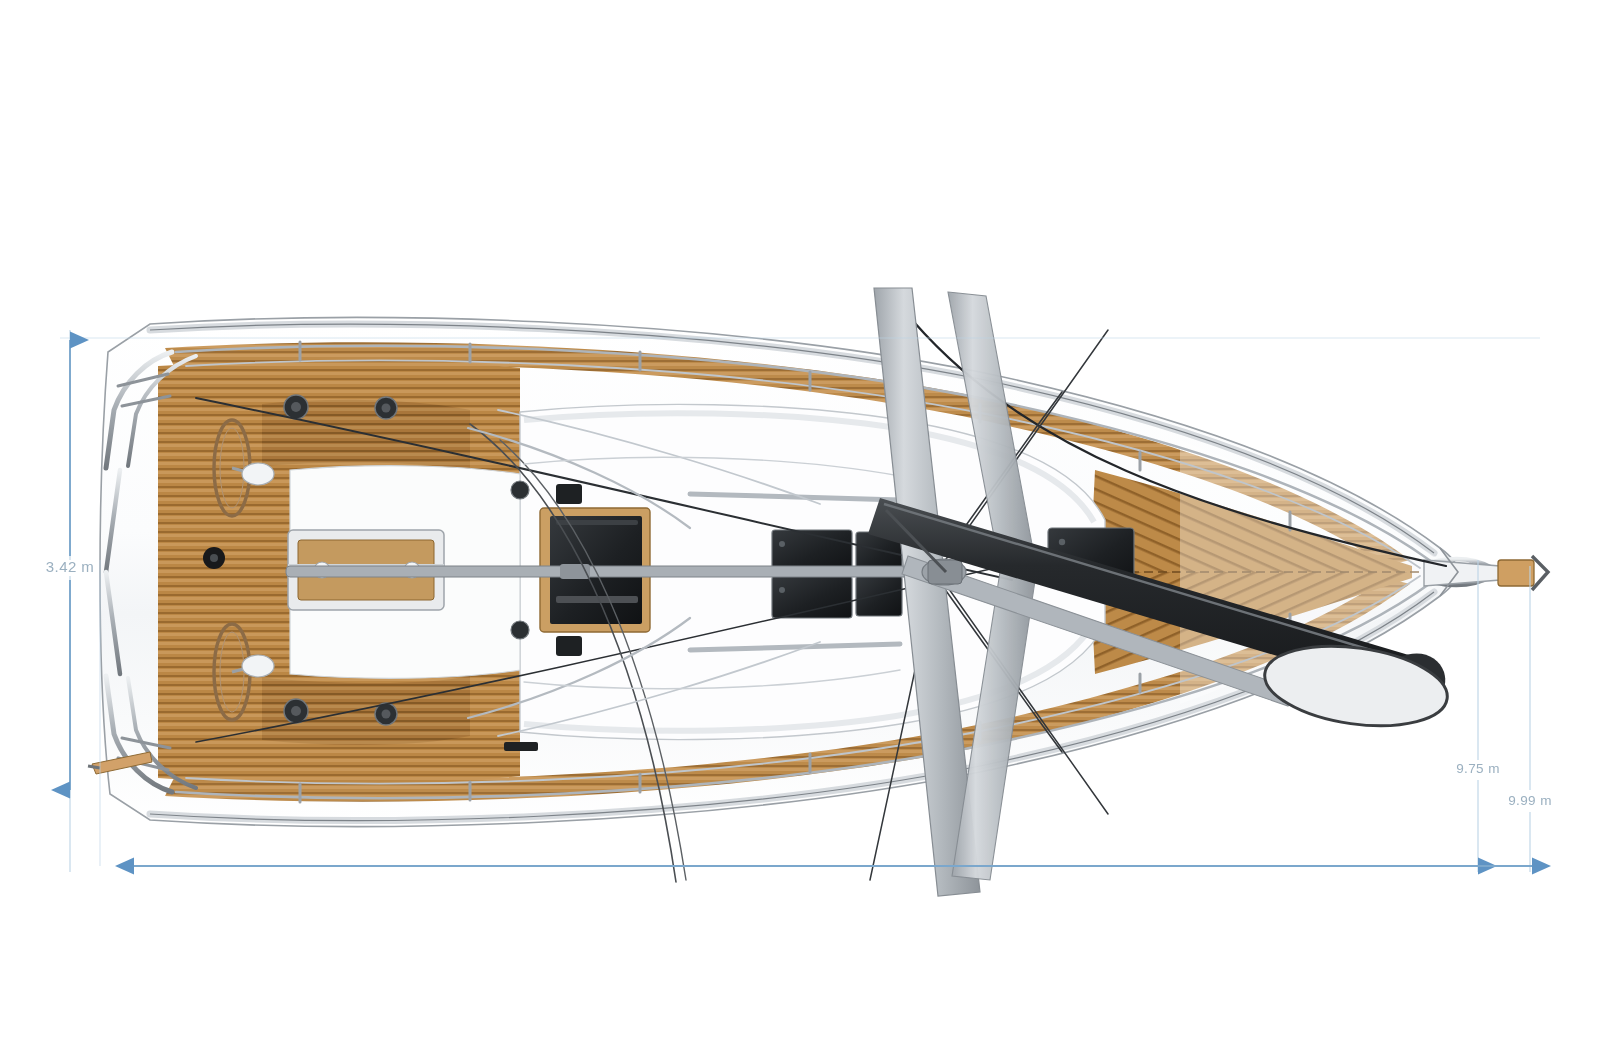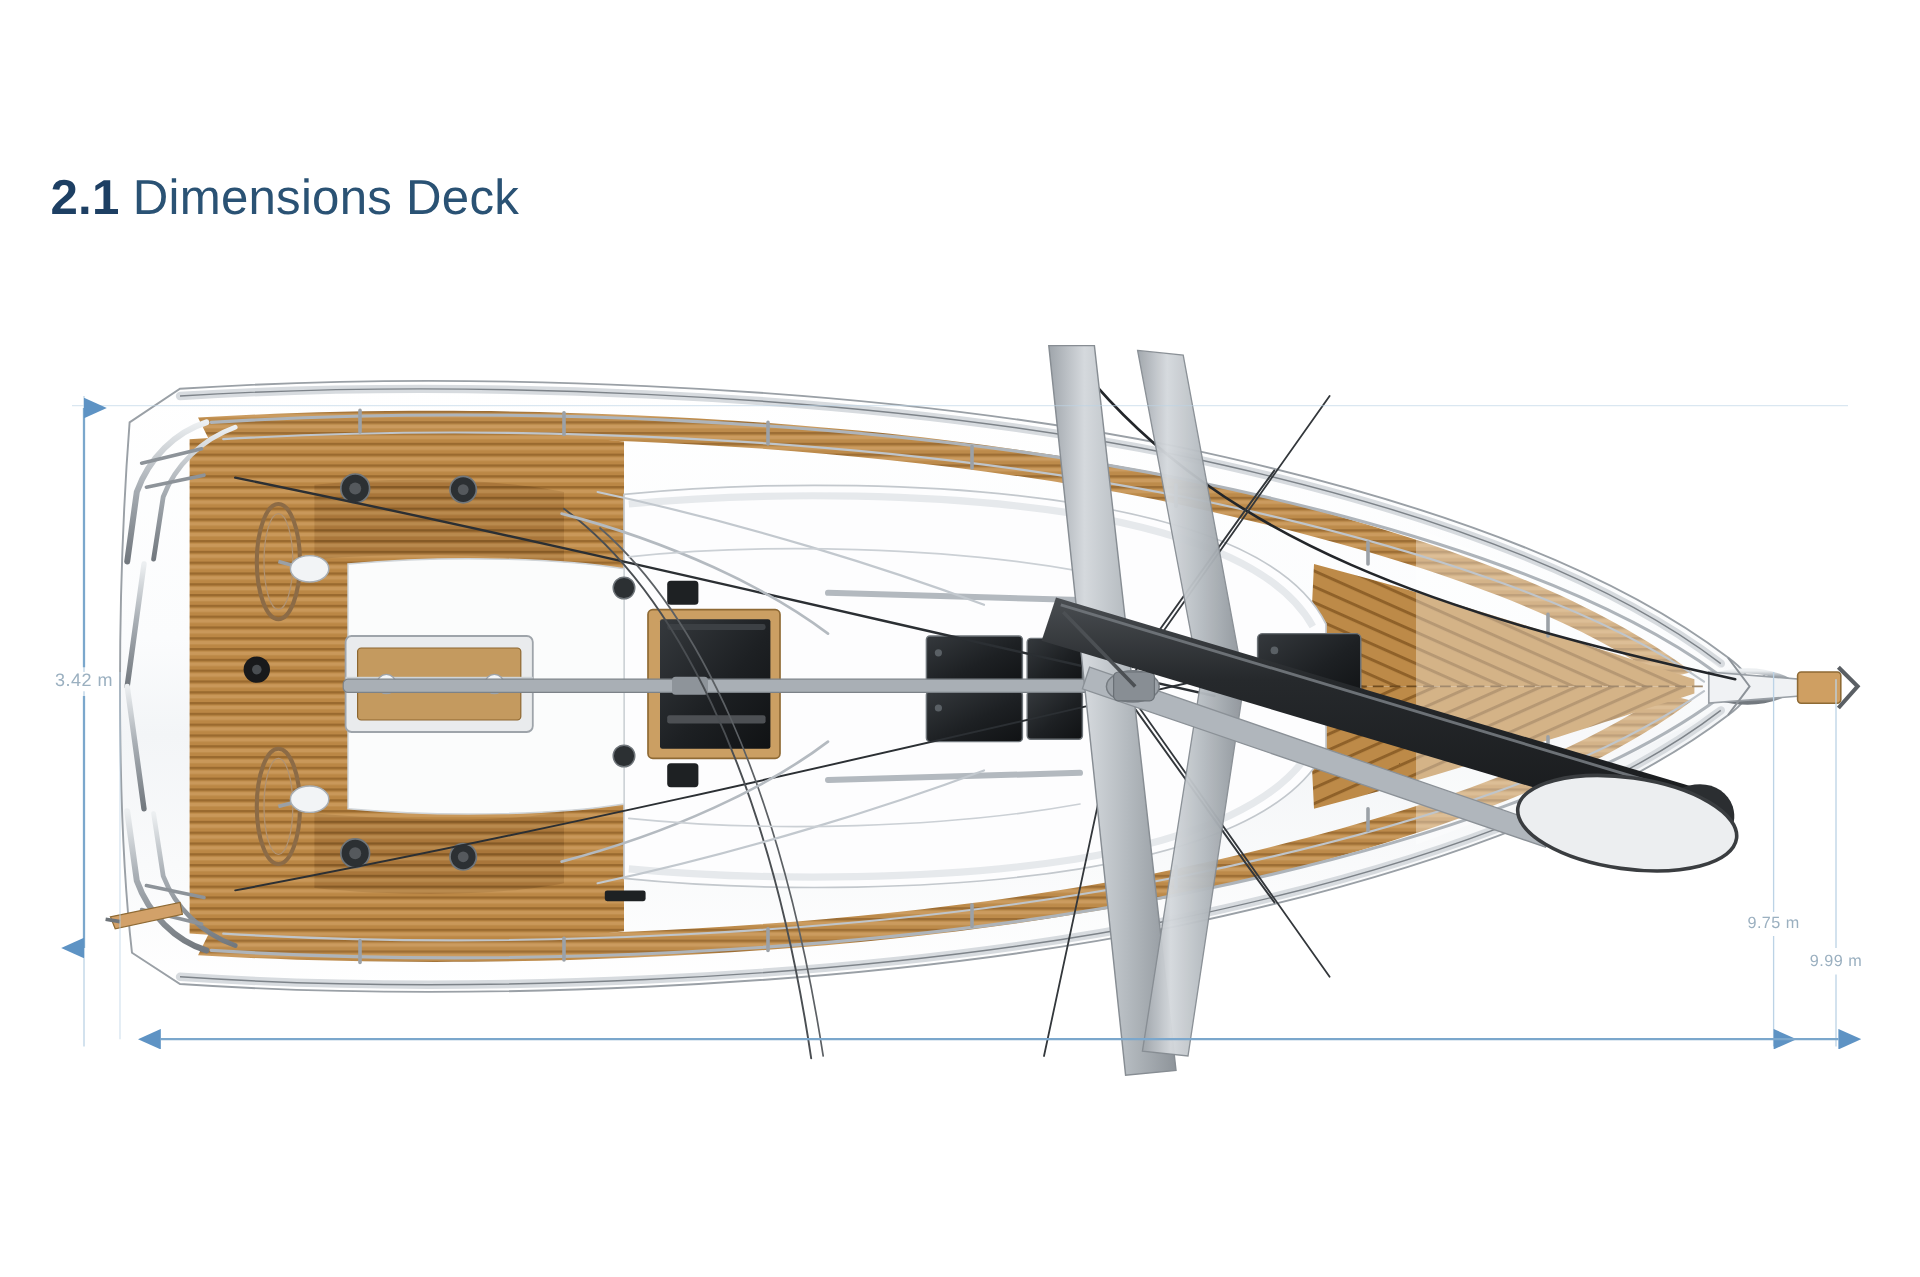--- a/index.html
+++ b/index.html
@@ -60,23 +60,20 @@
     fill: #9bb0c0;
     letter-spacing: 0.4px;
   }
   .dimtext.small { font-size: 13.5px; }
 </style>
 </head>
 <body>
 
 <div id="page">
 
-  <div class="heading">
-    <span class="num">2.1</span><span class="ttl">Dimensions Deck</span>
-  </div>
 
   <div id="stage">
     <svg width="1600" height="1064" viewBox="0 0 1600 1064" xmlns="http://www.w3.org/2000/svg">
       <defs>
 
         <pattern id="teakH" width="10" height="9" patternUnits="userSpaceOnUse">
           <rect width="10" height="9" fill="#bb8745"></rect>
           <rect width="10" height="2" y="0" fill="#9a6a2f"></rect>
           <rect width="10" height="3" y="3" fill="#c9985a"></rect>
         </pattern>

